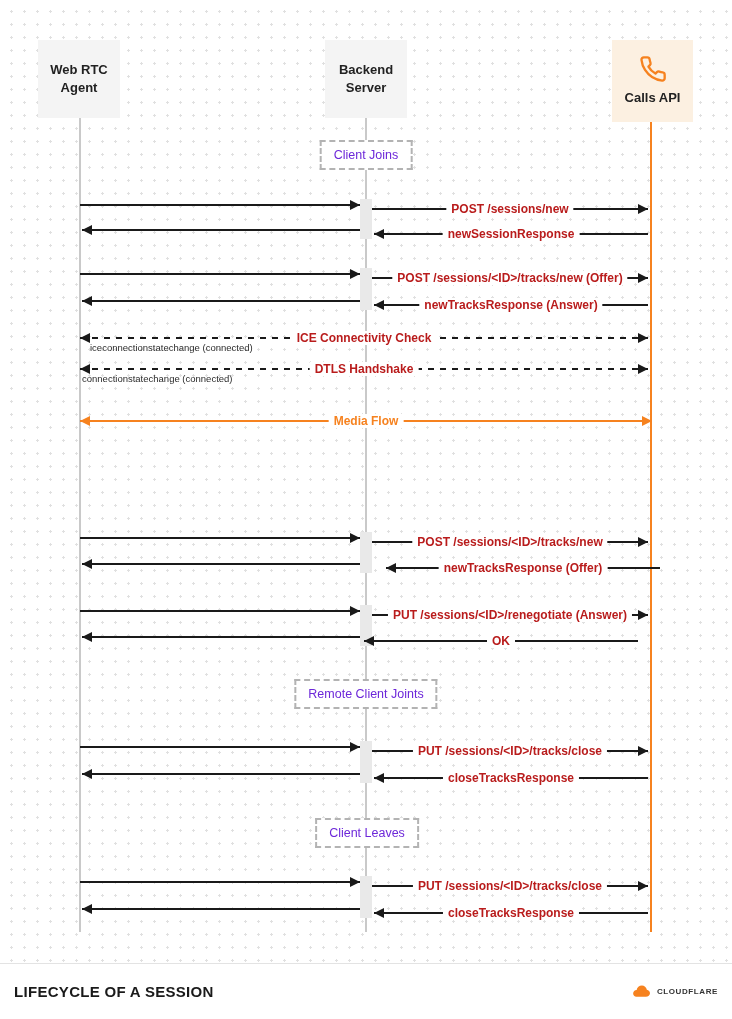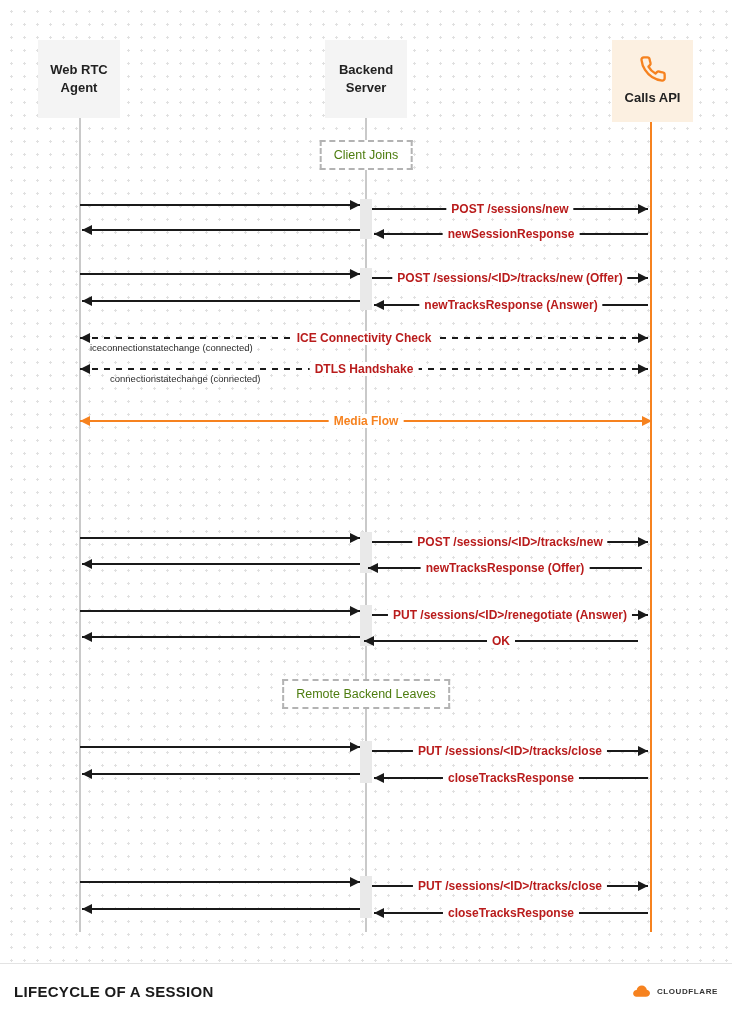--- a/index.html
+++ b/index.html
@@ -27,21 +27,21 @@
   .lifeline { position:absolute; top:118px; width:2px; height:814px; background:#c9c9c9; }
   .lifeline.orange { background:#f6821f; }
 
   
   .activation { position:absolute; left:360px; width:12px; background:#e9e9e9; }
 
   
   .badge {
     position:absolute; transform:translate(-50%,-50%);
     border:2px dashed #b3b3b3; background:#ffffff;
-    color:#4d7c0f; font-size:12.5px; padding:6px 12px; white-space:nowrap;
+    color:#6d28d9; font-size:12.5px; padding:6px 12px; white-space:nowrap;
   }
 
   
   .msg { position:absolute; height:2px; background:#1a1a1a; }
   .msg.dashed { background:repeating-linear-gradient(90deg,#1a1a1a 0 6px,transparent 6px 12px); }
   .msg.orange { background:#f6821f; }
   .hr {
     position:absolute; right:0; top:50%; transform:translateY(-50%);
     width:0; height:0; border-top:5px solid transparent; border-bottom:5px solid transparent;
     border-left:10px solid #1a1a1a;
@@ -140,76 +140,77 @@
       <i class="hr"></i>
       <span class="lbl">ICE Connectivity Check</span>
     </div>
   <div class="m-note" style="left:90px; top:342px">iceconnectionstatechange (connected)</div>
 
   <div class="msg dashed" style="left:80px; top:368px; width:568px">
       <i class="hl"></i>
       <i class="hr"></i>
       <span class="lbl">DTLS Handshake</span>
     </div>
-  <div class="m-note" style="left:110px; top:373px">connectionstatechange (connected)</div>
+  <div class="m-note" style="left:82px; top:373px">connectionstatechange (connected)</div>
 
   <div class="msg orange" style="left:80px; top:420px; width:572px">
       <i class="hl"></i>
       <i class="hr"></i>
       <span class="lbl">Media Flow</span>
     </div>
 
 
   <div class="msg" style="left:80px; top:537px; width:280px">
       <i class="hr"></i>
     </div>
   <div class="msg" style="left:372px; top:541px; width:276px">
       <i class="hr"></i>
       <span class="lbl">POST /sessions/&lt;ID&gt;/tracks/new</span>
     </div>
   <div class="msg" style="left:82px; top:563px; width:278px">
       <i class="hl"></i>
     </div>
-  <div class="msg" style="left:368px; top:567px; width:274px">
+  <div class="msg" style="left:386px; top:567px; width:274px">
       <i class="hl"></i>
       <span class="lbl">newTracksResponse (Offer)</span>
     </div>
 
   <div class="msg" style="left:80px; top:610px; width:280px">
       <i class="hr"></i>
     </div>
   <div class="msg" style="left:372px; top:614px; width:276px">
       <i class="hr"></i>
       <span class="lbl">PUT /sessions/&lt;ID&gt;/renegotiate (Answer)</span>
     </div>
   <div class="msg" style="left:82px; top:636px; width:278px">
       <i class="hl"></i>
     </div>
   <div class="msg" style="left:364px; top:640px; width:274px">
       <i class="hl"></i>
       <span class="lbl">OK</span>
     </div>
 
-  <div class="badge" style="left:366px; top:694px">Remote Backend Leaves</div>
+  <div class="badge" style="left:366px; top:694px">Remote Client Joints</div>
 
   <div class="msg" style="left:80px; top:746px; width:280px">
       <i class="hr"></i>
     </div>
   <div class="msg" style="left:372px; top:750px; width:276px">
       <i class="hr"></i>
       <span class="lbl">PUT /sessions/&lt;ID&gt;/tracks/close</span>
     </div>
   <div class="msg" style="left:82px; top:773px; width:278px">
       <i class="hl"></i>
     </div>
   <div class="msg" style="left:374px; top:777px; width:274px">
       <i class="hl"></i>
       <span class="lbl">closeTracksResponse</span>
     </div>
 
+  <div class="badge" style="left:367px; top:833px">Client Leaves</div>
 
   <div class="msg" style="left:80px; top:881px; width:280px">
       <i class="hr"></i>
     </div>
   <div class="msg" style="left:372px; top:885px; width:276px">
       <i class="hr"></i>
       <span class="lbl">PUT /sessions/&lt;ID&gt;/tracks/close</span>
     </div>
   <div class="msg" style="left:82px; top:908px; width:278px">
       <i class="hl"></i>

